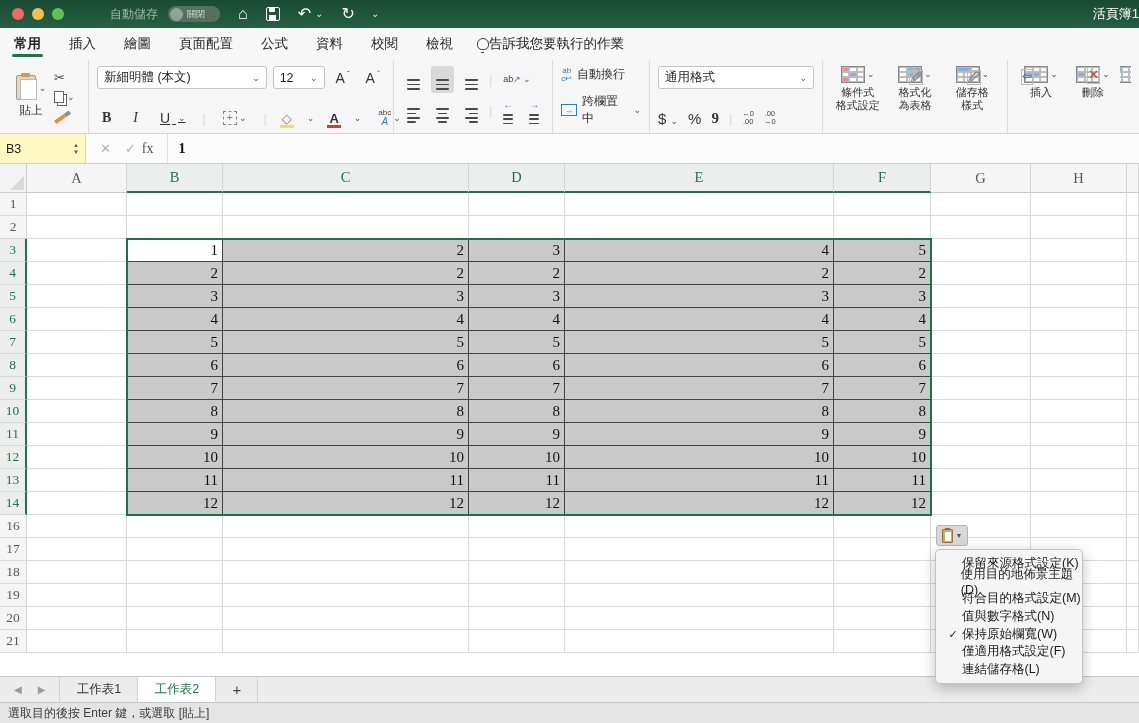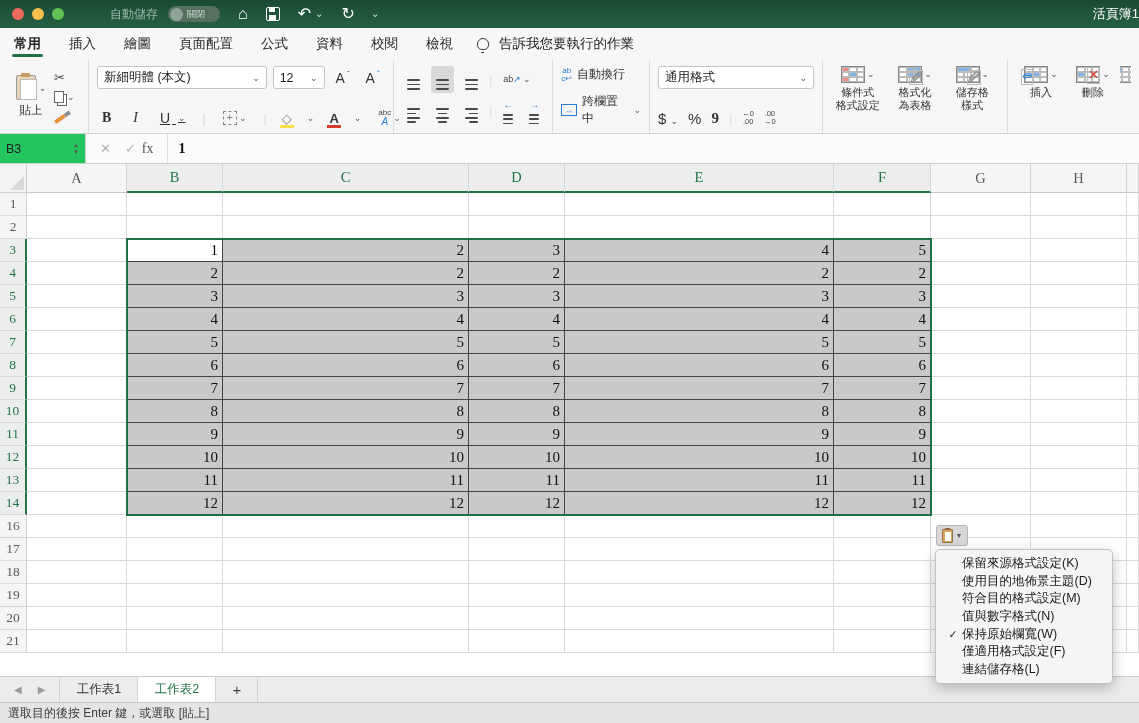--- a/index.html
+++ b/index.html
@@ -21,21 +21,21 @@
   .floppy { width:14px; height:14px; border:1.6px solid #fff; border-radius:2px; margin-left:18px; position:relative; }
   .floppy:before { content:""; position:absolute; left:2px; top:0; width:6px; height:4px; background:#fff; }
   .floppy:after { content:""; position:absolute; left:2px; bottom:0; width:7px; height:5px; background:#fff; }
   .wintitle { position:absolute; left:0; right:0; text-align:right; color:#fff; font-size:13px; pointer-events:none; }
 
   
   .tabrow { position:absolute; left:0; top:28px; width:100%; height:32px; background:#f7f7f7; display:flex; align-items:center; }
   .rtab { padding:0 14px; font-size:13.5px; color:#262626; height:100%; display:flex; align-items:center; position:relative; cursor:default; }
   .rtab.active { font-weight:bold; }
   .rtab.active:after { content:""; position:absolute; left:12px; right:12px; bottom:3px; height:3px; background:#217346; border-radius:2px; }
-  .tellme { display:flex; align-items:center; gap:10px; margin-left:10px; color:#262626; font-size:13.5px; }
+  .tellme { display:flex; align-items:center; gap:0; margin-left:10px; color:#262626; font-size:13.5px; }
   .bulb { width:12px; height:12px; border:1.5px solid #3c3c3c; border-radius:50% 50% 40% 40%; position:relative; }
   .bulb:after { content:""; position:absolute; left:3px; bottom:-4px; width:3px; height:3px; border-bottom:1.5px solid #3c3c3c; }
 
   
   .ribbon { position:absolute; left:0; top:60px; width:100%; height:74px; background:#f6f6f6; border-bottom:1px solid #d5d5d5; display:flex; }
   .rgroup { display:flex; padding:6px 8px; position:relative; }
   .rgroup + .rgroup { border-left:1px solid #dcdcdc; }
   .vcol { display:flex; flex-direction:column; justify-content:space-between; }
   .hrow { display:flex; align-items:center; gap:10px; }
   .pastebtn { display:flex; flex-direction:column; align-items:center; justify-content:center; width:46px; gap:3px; }
@@ -66,21 +66,21 @@
   .bigbtn { display:flex; flex-direction:column; align-items:center; width:56px; gap:3px; font-size:11px; color:#333; text-align:center; line-height:1.15; white-space:pre-line; }
   .grid9 { width:24px; height:17px; border:1px solid #888; background:#fff; display:grid; grid-template-columns:1fr 1fr 1fr; grid-template-rows:1fr 1fr 1fr; position:relative; }
   .grid9 span { border:0.5px solid #bbb; }
   .c-red{ background:#f28b82; } .c-blue{ background:#7fb3e8; }
   .ov { position:absolute; font-weight:bold; }
   .grpchev { font-size:9px; color:#555; margin-left:2px; align-self:center; }
   .clipped { overflow:hidden; width:11px; }
 
   
   .formulabar { position:absolute; left:0; top:134px; width:100%; height:30px; background:#fbfbfb; border-bottom:1px solid #cfcfcf; display:flex; align-items:center; }
-  .namebox { width:86px; height:100%; border-right:1px solid #d5d5d5; display:flex; align-items:center; padding:0 6px; background:#22c55e; }
+  .namebox { width:86px; height:100%; border-right:1px solid #d5d5d5; display:flex; align-items:center; padding:0 6px; background:#fef9c3; }
   .namebox .nm { flex:1; font-size:12.5px; color:#222; }
   .stepper { display:flex; flex-direction:column; font-size:6px; color:#555; line-height:1; gap:1px; }
   .fbic { color:#b0b0b0; font-size:13px; margin-left:14px; }
   .fx { font-family:"Liberation Serif","DejaVu Serif",serif; color:#555; font-size:14px; margin-left:6px; }
   .fval { margin-left:14px; font-family:"Liberation Serif","DejaVu Serif",serif; font-size:14px; font-weight:bold; color:#111; border-left:1px solid #e0e0e0; padding-left:10px; height:100%; display:flex; align-items:center; }
 
   
   .gridwrap { position:absolute; left:0; top:164px; width:1139px; height:512px; background:#fff; overflow:hidden; }
   .hdrrow { display:flex; height:29px; }
   .corner { width:27px; background:#f3f3f3; border-right:1px solid #cfcfcf; border-bottom:1px solid #cfcfcf; position:relative; }
@@ -93,21 +93,21 @@
   .cell { border-right:1px solid #d9d9d9; border-bottom:1px solid #d9d9d9; background:#fff; display:flex; align-items:center; justify-content:flex-end; padding-right:4px; font-family:"Liberation Serif","DejaVu Serif",serif; font-size:15px; color:#111; }
   .cell.selcell { background:#c9c9c9; border-right:1px solid #454545; border-bottom:1px solid #454545; }
   .cell.active { background:#fff; }
   .selbox { position:absolute; border:2px solid #1E7145; pointer-events:none; }
 
   
   .pastechip { position:absolute; left:936px; top:525px; width:32px; height:21px; background:#d8d8d8; border:1px solid #b5b5b5; border-radius:3px; display:flex; align-items:center; justify-content:center; gap:3px; z-index:30; }
   .miniclip { width:11px; height:14px; background:#dba463; border:1px solid #9a7340; border-radius:1px; position:relative; }
   .miniclip:before { content:""; position:absolute; left:2px; top:2px; width:6px; height:9px; background:#fff; }
   .miniclip:after { content:""; position:absolute; left:2.5px; top:-2px; width:5px; height:2px; background:#8a6a3c; }
-  .pastemenu { position:absolute; left:935px; top:549px; width:178px; background:#f5f5f5; border:1px solid #c3c3c3; border-radius:5px; box-shadow:0 4px 14px rgba(0,0,0,.25); padding:5px 0; z-index:40; }
+  .pastemenu { position:absolute; left:935px; top:549px; width:148px; background:#f5f5f5; border:1px solid #c3c3c3; border-radius:5px; box-shadow:0 4px 14px rgba(0,0,0,.25); padding:5px 0; z-index:40; }
   .pmitem { height:17.6px; display:flex; align-items:center; font-size:12.5px; color:#1a1a1a; padding-left:8px; }
   .pmitem .chk { width:18px; font-size:11px; color:#222; text-align:center; }
 
   
   .sheetbar { position:absolute; left:0; top:676px; width:100%; height:26px; background:#ececec; border-top:1px solid #c9c9c9; display:flex; align-items:stretch; z-index:10; }
   .navarrows { display:flex; align-items:center; gap:16px; padding:0 14px; color:#9a9a9a; font-size:10px; border-right:1px solid #d2d2d2; }
   .stab { display:flex; align-items:center; justify-content:center; width:78px; font-size:12.5px; color:#333; border-right:1px solid #d2d2d2; }
   .stab.active { background:#fff; color:#217346; border-right:1px solid #d2d2d2; }
   .addtab { width:42px; display:flex; align-items:center; justify-content:center; color:#444; font-size:15px; border-right:1px solid #d2d2d2; }
 

